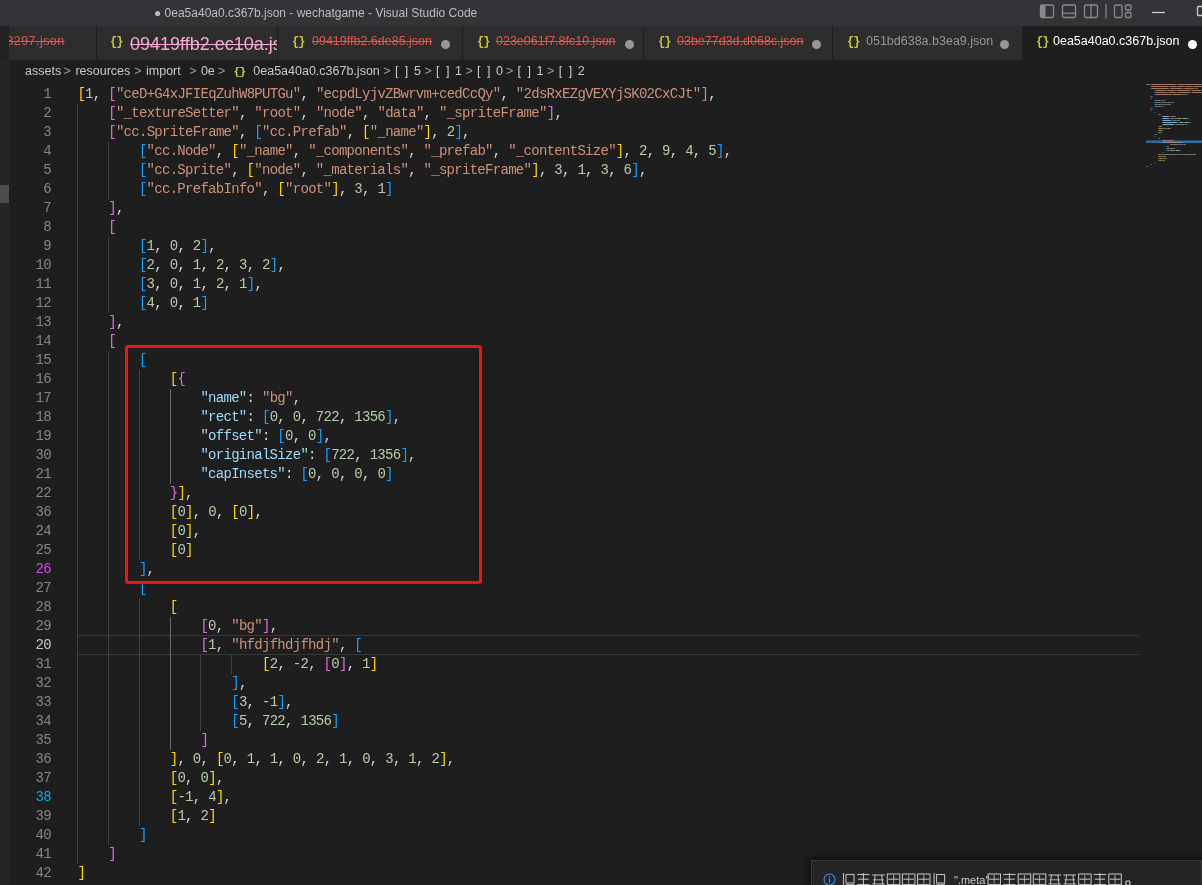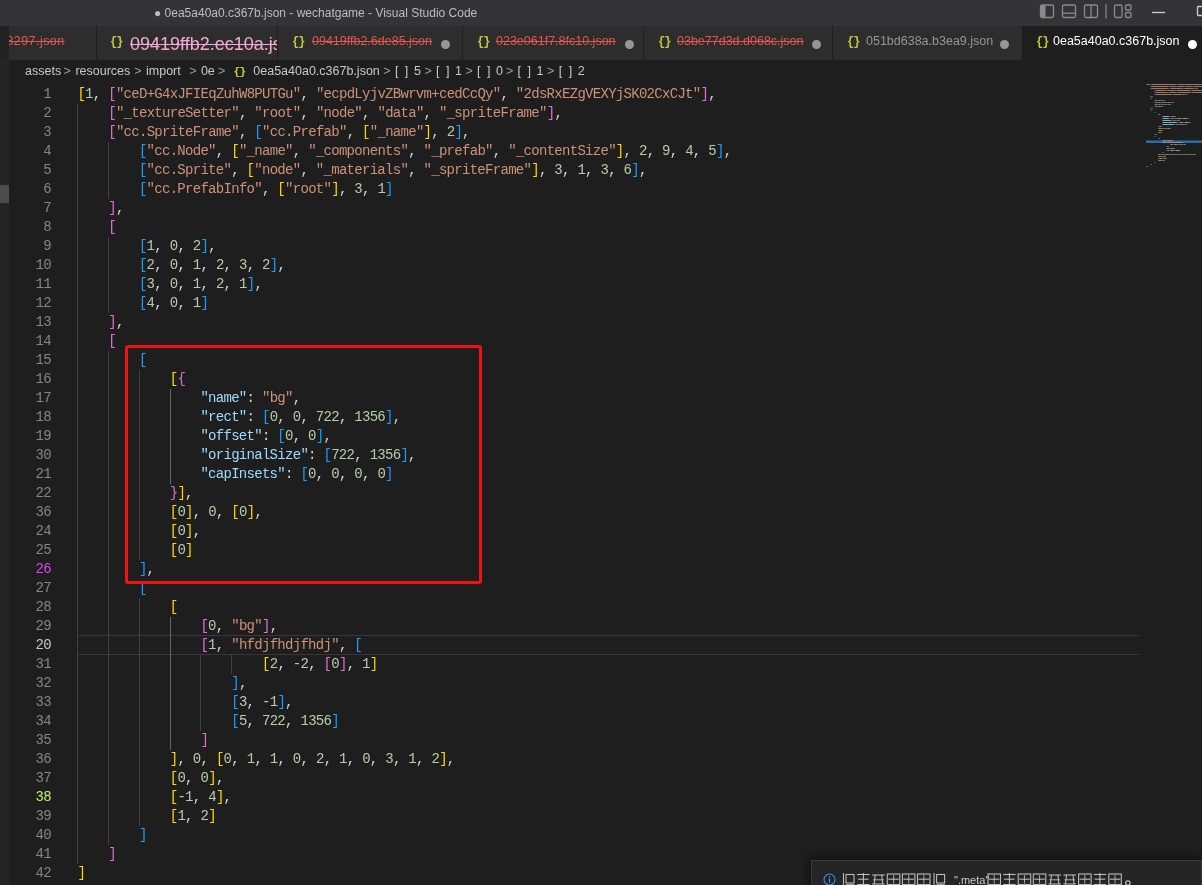--- a/index.html
+++ b/index.html
@@ -148,21 +148,21 @@
 <div class="gn" style="top:598px;color:#858585">28</div>
 <div class="gn" style="top:617px;color:#858585">29</div>
 <div class="gn" style="top:636px;color:#c6c6c6">20</div>
 <div class="gn" style="top:655px;color:#858585">31</div>
 <div class="gn" style="top:674px;color:#858585">32</div>
 <div class="gn" style="top:693px;color:#858585">33</div>
 <div class="gn" style="top:712px;color:#858585">34</div>
 <div class="gn" style="top:731px;color:#858585">35</div>
 <div class="gn" style="top:750px;color:#858585">36</div>
 <div class="gn" style="top:769px;color:#858585">37</div>
-<div class="gn" style="top:788px;color:#bef264">38</div>
+<div class="gn" style="top:788px;color:#0ea5e9">38</div>
 <div class="gn" style="top:807px;color:#858585">39</div>
 <div class="gn" style="top:826px;color:#858585">40</div>
 <div class="gn" style="top:845px;color:#858585">41</div>
 <div class="gn" style="top:864px;color:#858585">42</div>
 
 <div class="cl" style="top:85px;left:77.4px"><span style="color:#ffd700">[</span><span style="color:#b5cea8">1</span><span style="color:#d4d4d4">, </span><span style="color:#da70d6">[</span><span style="color:#ce9178">"ceD+G4xJFIEqZuhW8PUTGu"</span><span style="color:#d4d4d4">, </span><span style="color:#ce9178">"ecpdLyjvZBwrvm+cedCcQy"</span><span style="color:#d4d4d4">, </span><span style="color:#ce9178">"2dsRxEZgVEXYjSK02CxCJt"</span><span style="color:#da70d6">]</span><span style="color:#d4d4d4">,</span></div>
 <div class="cl" style="top:104px;left:108.2px"><span style="color:#da70d6">[</span><span style="color:#ce9178">"_textureSetter"</span><span style="color:#d4d4d4">, </span><span style="color:#ce9178">"root"</span><span style="color:#d4d4d4">, </span><span style="color:#ce9178">"node"</span><span style="color:#d4d4d4">, </span><span style="color:#ce9178">"data"</span><span style="color:#d4d4d4">, </span><span style="color:#ce9178">"_spriteFrame"</span><span style="color:#da70d6">]</span><span style="color:#d4d4d4">,</span></div>
 <div class="cl" style="top:123px;left:108.2px"><span style="color:#da70d6">[</span><span style="color:#ce9178">"cc.SpriteFrame"</span><span style="color:#d4d4d4">, </span><span style="color:#179fff">[</span><span style="color:#ce9178">"cc.Prefab"</span><span style="color:#d4d4d4">, </span><span style="color:#ffd700">[</span><span style="color:#ce9178">"_name"</span><span style="color:#ffd700">]</span><span style="color:#d4d4d4">, </span><span style="color:#b5cea8">2</span><span style="color:#179fff">]</span><span style="color:#d4d4d4">,</span></div>
 <div class="cl" style="top:142px;left:138.9px"><span style="color:#179fff">[</span><span style="color:#ce9178">"cc.Node"</span><span style="color:#d4d4d4">, </span><span style="color:#ffd700">[</span><span style="color:#ce9178">"_name"</span><span style="color:#d4d4d4">, </span><span style="color:#ce9178">"_components"</span><span style="color:#d4d4d4">, </span><span style="color:#ce9178">"_prefab"</span><span style="color:#d4d4d4">, </span><span style="color:#ce9178">"_contentSize"</span><span style="color:#ffd700">]</span><span style="color:#d4d4d4">, </span><span style="color:#b5cea8">2</span><span style="color:#d4d4d4">, </span><span style="color:#b5cea8">9</span><span style="color:#d4d4d4">, </span><span style="color:#b5cea8">4</span><span style="color:#d4d4d4">, </span><span style="color:#b5cea8">5</span><span style="color:#179fff">]</span><span style="color:#d4d4d4">,</span></div>
 <div class="cl" style="top:161px;left:138.9px"><span style="color:#179fff">[</span><span style="color:#ce9178">"cc.Sprite"</span><span style="color:#d4d4d4">, </span><span style="color:#ffd700">[</span><span style="color:#ce9178">"node"</span><span style="color:#d4d4d4">, </span><span style="color:#ce9178">"_materials"</span><span style="color:#d4d4d4">, </span><span style="color:#ce9178">"_spriteFrame"</span><span style="color:#ffd700">]</span><span style="color:#d4d4d4">, </span><span style="color:#b5cea8">3</span><span style="color:#d4d4d4">, </span><span style="color:#b5cea8">1</span><span style="color:#d4d4d4">, </span><span style="color:#b5cea8">3</span><span style="color:#d4d4d4">, </span><span style="color:#b5cea8">6</span><span style="color:#179fff">]</span><span style="color:#d4d4d4">,</span></div>

